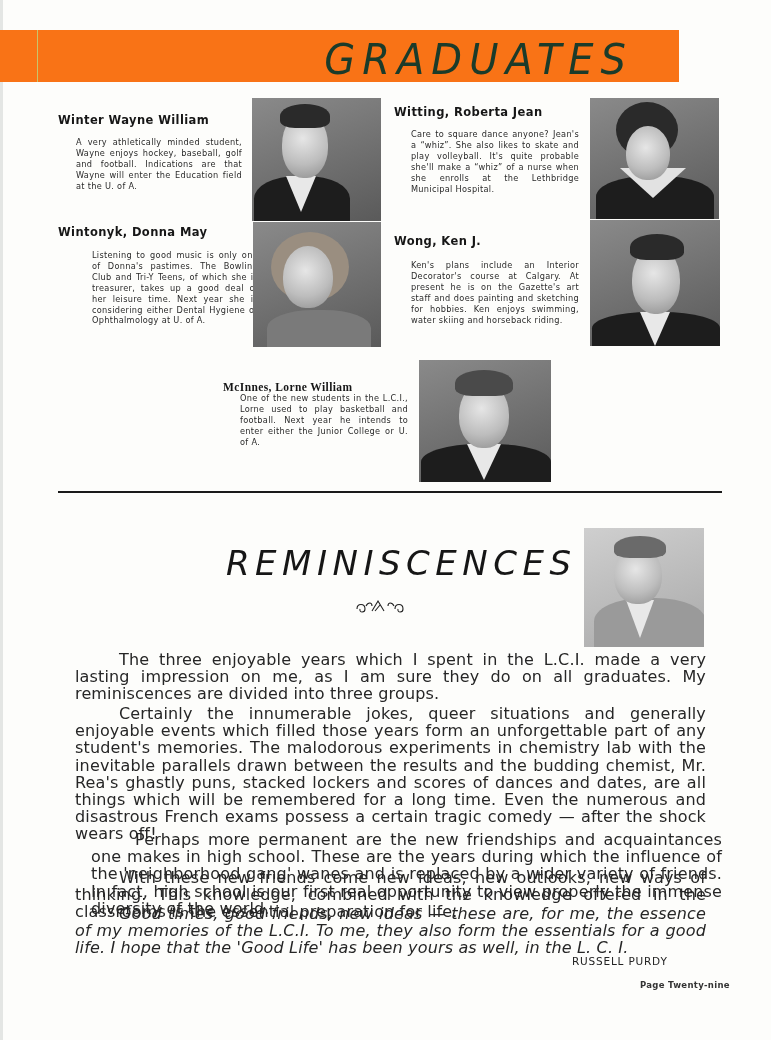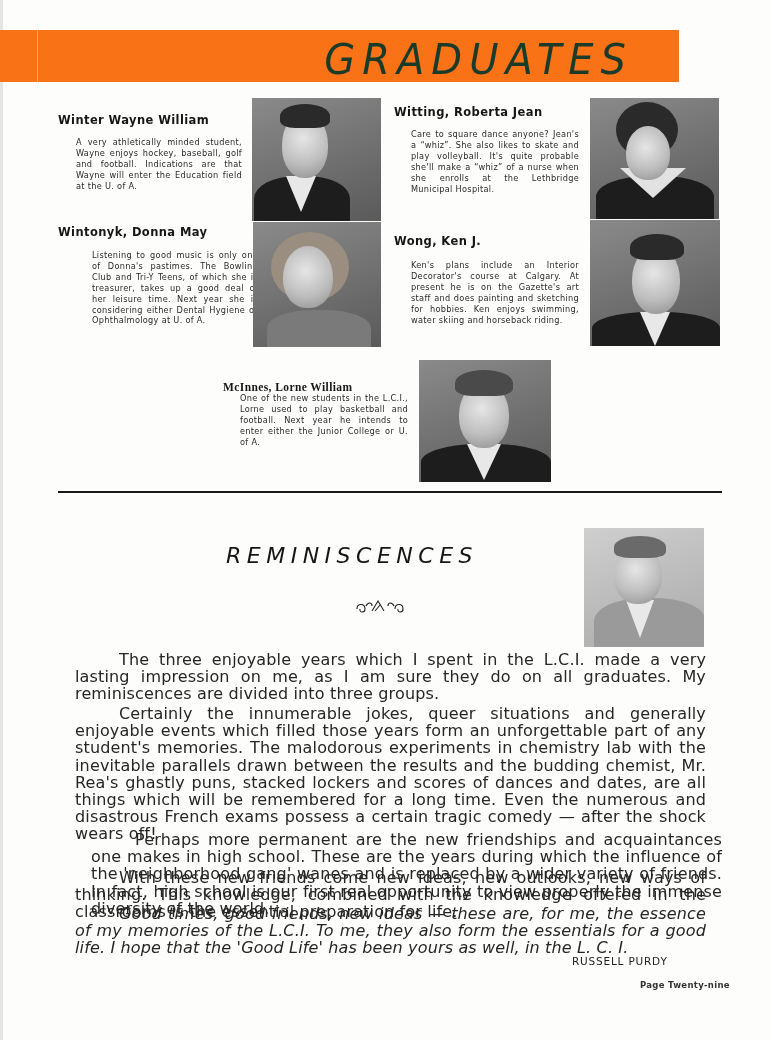--- a/index.html
+++ b/index.html
@@ -35,21 +35,21 @@
     position: absolute; border-radius: 50% 50% 46% 46%;
     background: radial-gradient(circle at 45% 40%, #e6e6e6 0%, #bdbdbd 55%, #8c8c8c 100%);
   }
   .photo .hair { position: absolute; border-radius: 50% 50% 30% 30%; background: #2a2a2a; }
   .photo .body { position: absolute; border-radius: 45% 45% 0 0; background: #1d1d1d; }
   .photo .shirt { position: absolute; background: #e8e8e8; clip-path: polygon(0 0,100% 0,50% 100%); }
   .divider { position: absolute; left: 58px; top: 491px; width: 664px; height: 2px; background: #1a1a1a; }
   .rem-title {
     position: absolute; left: 226px; top: 543px;
     font-family: "DejaVu Sans", sans-serif; font-weight: 200; font-style: italic;
-    font-size: 22px; letter-spacing: 5.5px; color: #161616;
+    font-size: 34px; letter-spacing: 5.5px; color: #161616;
   }
   .ornament { position: absolute; left: 354px; top: 597px; width: 52px; height: 18px; }
   .para {
     position: absolute; left: 75px; width: 631px;
     font-size: 16px; line-height: 17.2px; letter-spacing: 0.15px;
     color: #262626; text-align: justify; text-indent: 44px;
   }
   .sig { position: absolute; left: 572px; top: 955px; font-size: 10.5px; letter-spacing: 0.8px; color: #222; }
   .page-no { position: absolute; left: 640px; top: 980px; font-size: 8.5px; letter-spacing: 0.3px; color: #333; font-weight: bold; }
 </style>

